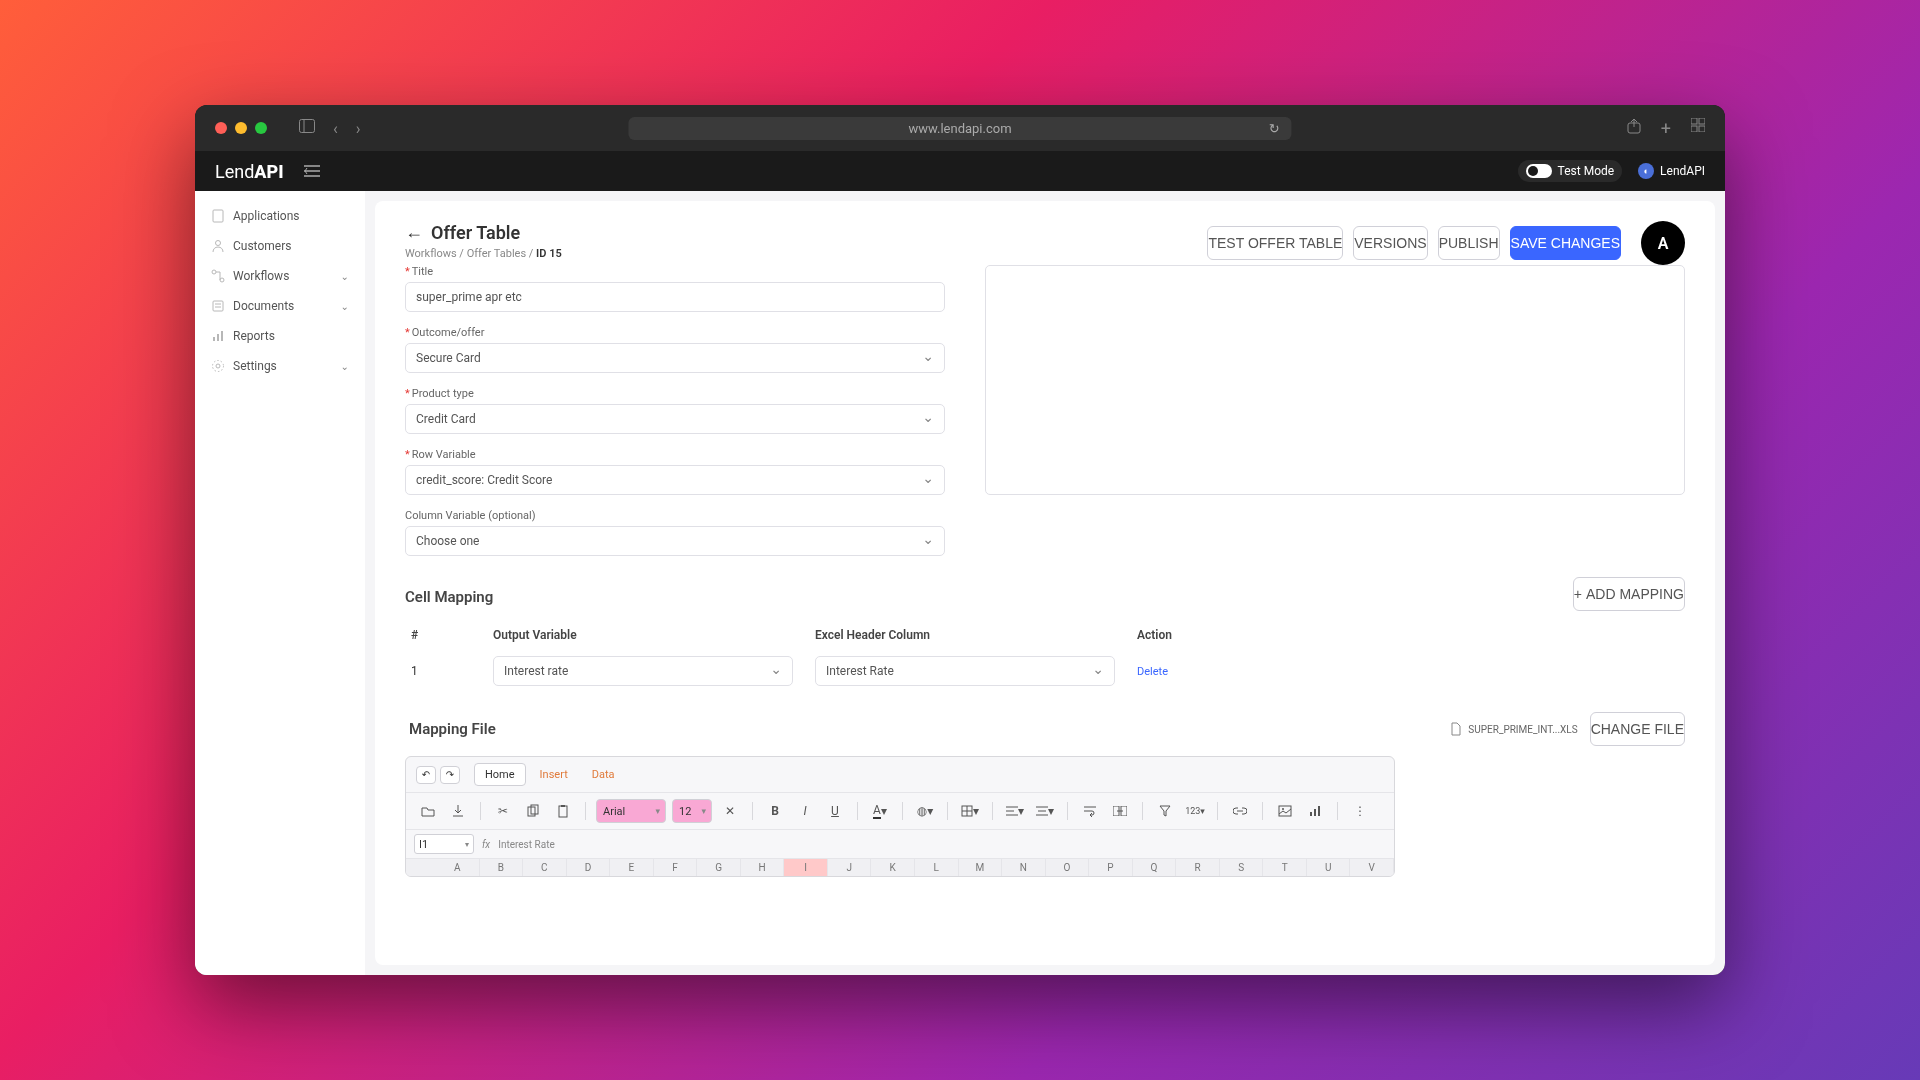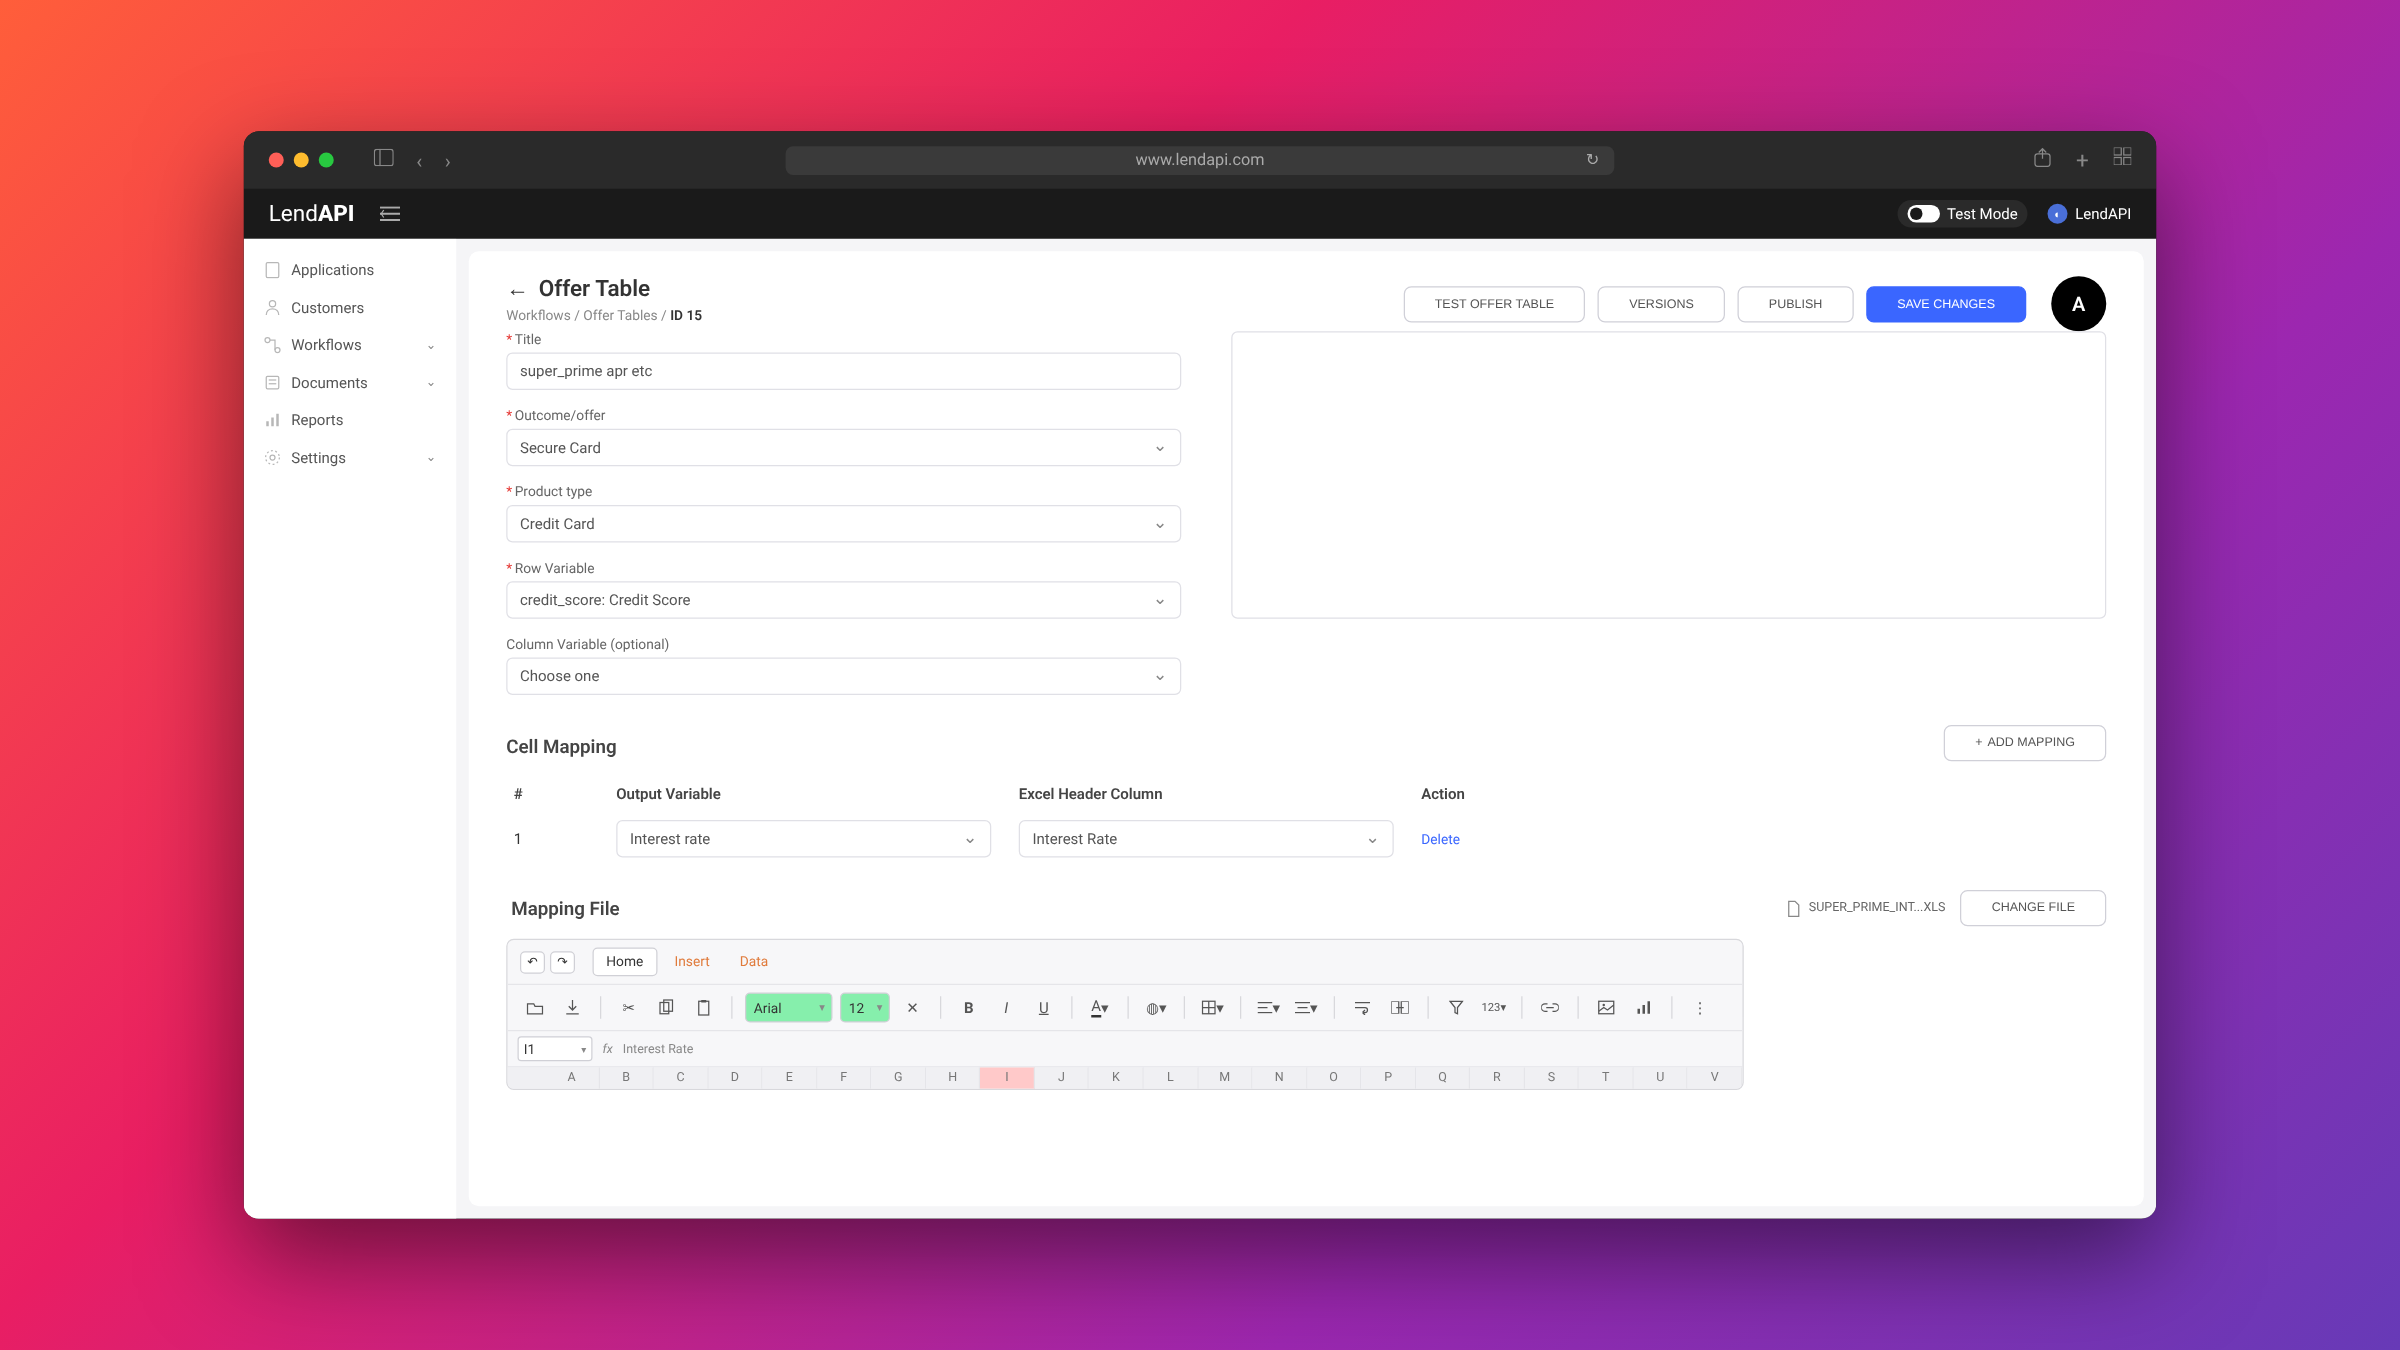--- a/index.html
+++ b/index.html
@@ -43,21 +43,21 @@
 .sidebar { width: 170px; background: #fff; padding: 10px 0; font-size: 12px; color: #555; }
 .nav-item { display: flex; align-items: center; padding: 8px 16px; gap: 8px; cursor: pointer; }
 .nav-icon { width: 14px; height: 14px; display: inline-block; opacity: 0.6; }
 .chev { margin-left: auto; font-size: 10px; color: #888; }
 .main { flex: 1; background: #fff; margin: 10px; border-radius: 8px; padding: 20px 30px; overflow-y: auto; color: #333; }
 .page-head { display: flex; align-items: flex-start; }
 .page-title { display: flex; align-items: center; gap: 8px; font-size: 18px; font-weight: 600; }
 .breadcrumb { font-size: 11px; color: #888; margin-top: 4px; }
 .breadcrumb .cur { color: #333; font-weight: 600; }
 .actions { margin-left: auto; display: flex; gap: 10px; align-items: center; }
-.btn { border: 1px solid #d0d0d8; background: #fff; padding: 8px 24px; font-size: 10px; border-radius: 6px; cursor: pointer; color: #555; font-weight: 500;}
+.btn { border: 1px solid #d0d0d8; background: #fff; padding: 8px 0; font-size: 14px; border-radius: 6px; cursor: pointer; color: #555; font-weight: 500;}
 .btn.primary { background: #3a66ff; color: #fff; border-color: #3a66ff; }
 .avatar { width: 44px; height: 44px; background: #000; color: #fff; border-radius: 50%; display: flex; align-items: center; justify-content: center; font-weight: 600; margin-left: 10px;}
 .section-title { font-size: 15px; font-weight: 600; margin: 18px 0 12px 4px; color: #444; }
 .form-row { display: flex; gap: 40px; }
 .form-col { flex: 1; }
 .field { margin-bottom: 14px; }
 .label { font-size: 11px; color: #666; margin-bottom: 4px; display: block; }
 .req { color: #e53935; margin-right: 2px; }
 .input, .select {
   width: 100%; height: 30px; border: 1px solid #e0e0e6; border-radius: 5px;
@@ -76,21 +76,21 @@
 .mapping-bar { display: flex; align-items: center; gap: 24px; }
 .mapping-bar .right { margin-left: auto; display: flex; align-items: center; gap: 12px; }
 .spreadsheet { border: 1px solid #d8d8dc; border-radius: 6px; margin-top: 10px; background: #f7f7f9; overflow: hidden;}
 .ss-tabs { display: flex; align-items: center; gap: 4px; padding: 6px 10px; font-size: 11px; border-bottom: 1px solid #e5e5e9;}
 .ss-arrow { width: 20px; height: 18px; background: #fff; border: 1px solid #d0d0d6; border-radius: 4px; display: flex; align-items: center; justify-content: center; font-size: 10px; cursor: pointer;}
 .ss-tab { padding: 4px 10px; cursor: pointer; color: #888; }
 .ss-tab.active { background: #fff; border: 1px solid #d0d0d6; border-radius: 4px; color: #333; }
 .ss-toolbar { display: flex; align-items: center; gap: 6px; padding: 6px 10px; border-bottom: 1px solid #e5e5e9; flex-wrap: wrap;}
 .tool { width: 24px; height: 24px; display: flex; align-items: center; justify-content: center; cursor: pointer; border-radius: 4px; color: #555; font-size: 12px;}
 .tool-sep { width: 1px; height: 18px; background: #d8d8dc; margin: 0 4px; }
-.font-select { height: 24px; border: 1px solid #d0d0d6; border-radius: 4px; padding: 0 18px 0 6px; font-size: 11px; display: flex; align-items: center; position: relative; background: #86efac; min-width: 70px;}
+.font-select { height: 24px; border: 1px solid #d0d0d6; border-radius: 4px; padding: 0 18px 0 6px; font-size: 11px; display: flex; align-items: center; position: relative; background: #f9a8d4; min-width: 70px;}
 .font-select::after { content: '▾'; position: absolute; right: 5px; font-size: 9px; color: #888;}
 .ss-formula { display: flex; align-items: center; padding: 4px 8px; gap: 8px; font-size: 11px; border-bottom: 1px solid #e5e5e9;}
 .cell-ref { width: 60px; height: 20px; border: 1px solid #d0d0d6; background: #fff; border-radius: 3px; display: flex; align-items: center; padding: 0 4px; position: relative;}
 .cell-ref::after { content: '▾'; position: absolute; right: 4px; font-size: 8px; color: #888;}
 .fx { font-style: italic; color: #888; font-size: 10px;}
 .formula-val { color: #888; font-size: 10px;}
 .ss-grid { display: flex; }
 .col-head { flex: 1; text-align: center; font-size: 10px; padding: 3px 0; border-right: 1px solid #e5e5e9; background: #f0f0f3; color: #777;}
 .col-head.sel { background: #ffc9c9; }
 .row-head { width: 30px; background: #f0f0f3; }

